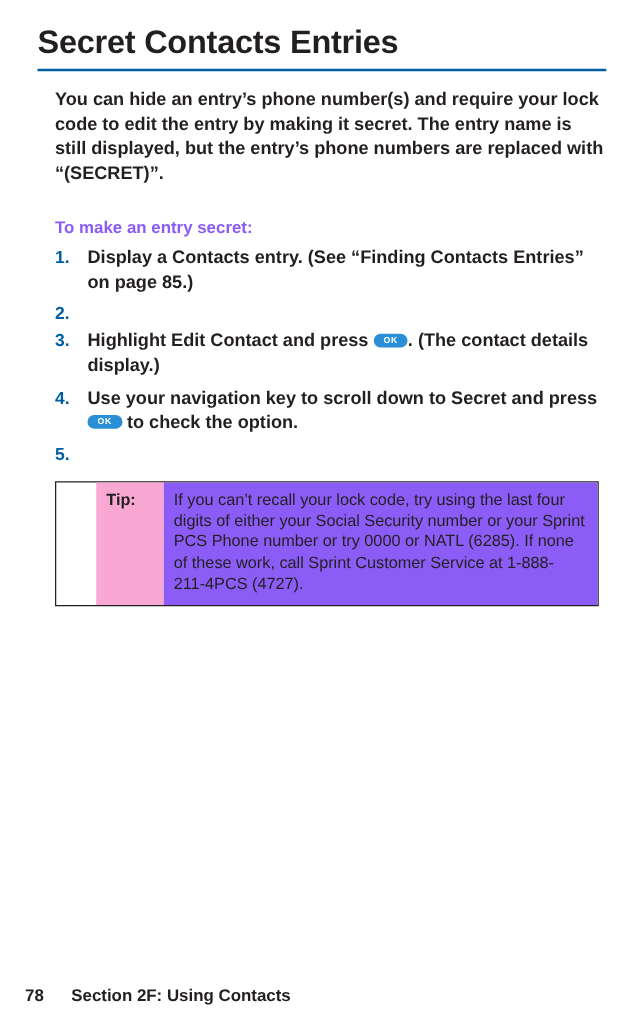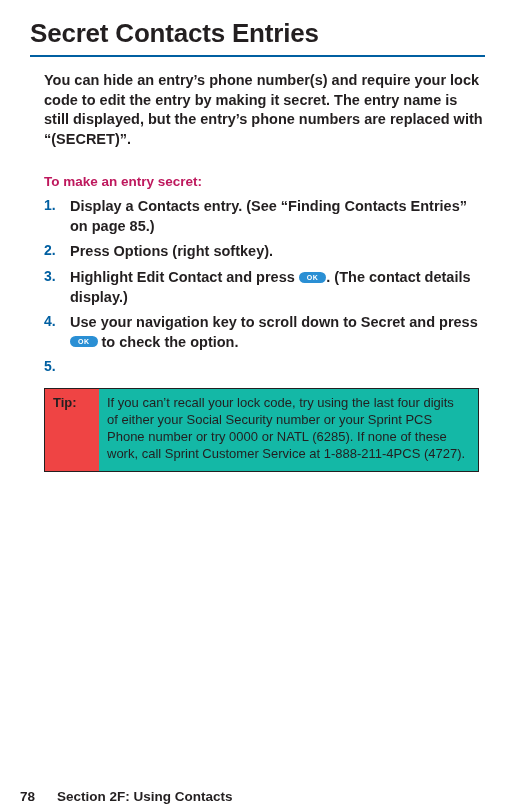--- a/index.html
+++ b/index.html
@@ -26,21 +26,21 @@
   .intro {
     font-size: 14.5px;
     line-height: 1.35;
     font-weight: 600;
     margin-left: 14px;
     margin-bottom: 25px;
   }
   .subhead {
     font-size: 13.5px;
     font-weight: 700;
-    color: #be185d;
+    color: #8b5cf6;
     margin-left: 14px;
     margin-bottom: 8px;
   }
   ol.steps {
     list-style: none;
     margin-left: 14px;
   }
   ol.steps > li {
     display: flex;
     align-items: flex-start;
@@ -73,28 +73,29 @@
     line-height: 1;
     position: relative;
     top: -1px;
   }
   .tip-box {
     display: flex;
     border: 1px solid #231f20;
     margin: 14px 6px 0 14px;
   }
   .tip-label {
-    background: #ef4444;
+    background: #f9a8d4;
     font-size: 13px;
     font-weight: 700;
     padding: 6px 16px 6px 8px;
     flex: 0 0 54px;
+    margin-left: 32px;
   }
   .tip-body {
-    background: #14b8a6;
+    background: #8b5cf6;
     font-size: 13px;
     line-height: 1.3;
     padding: 6px 10px 8px 8px;
     flex: 1;
   }
   .footer {
     position: absolute;
     bottom: 6px;
     left: 20px;
     font-size: 13.5px;
@@ -112,21 +113,20 @@
 
 <p class="subhead">To make an entry secret:</p>
 
 <ol class="steps">
   <li>
     <span class="step-num">1.</span>
     <span class="step-body">Display a Contacts entry. (See “Finding Contacts Entries” on page 85.)</span>
   </li>
   <li>
     <span class="step-num">2.</span>
-    <span class="step-body"><span>Press </span><span class="b">Options</span><span> (right softkey).</span></span>
   </li>
   <li>
     <span class="step-num">3.</span>
     <span class="step-body"><span>Highlight </span><span class="b">Edit Contact</span><span> and press </span><span class="ok-badge">OK</span><span>. (The contact details display.)</span></span>
   </li>
   <li>
     <span class="step-num">4.</span>
     <span class="step-body"><span>Use your navigation key to scroll down to </span><span class="b">Secret</span><span> and press </span><span class="ok-badge">OK</span><span> to check the option.</span></span>
   </li>
   <li>

